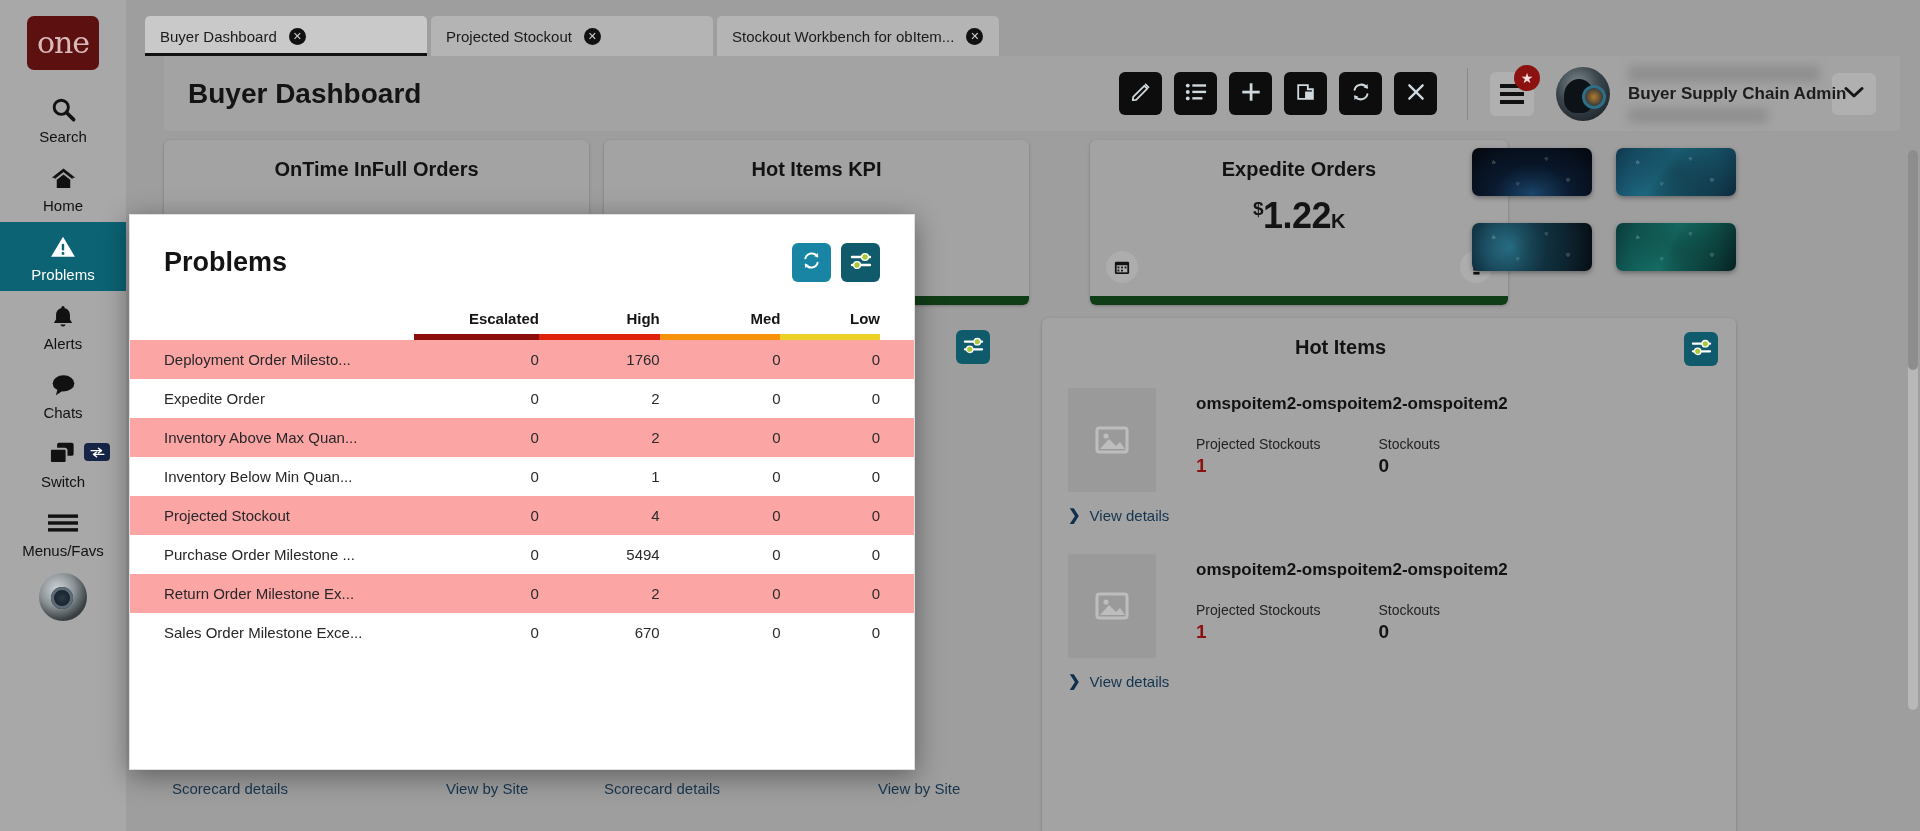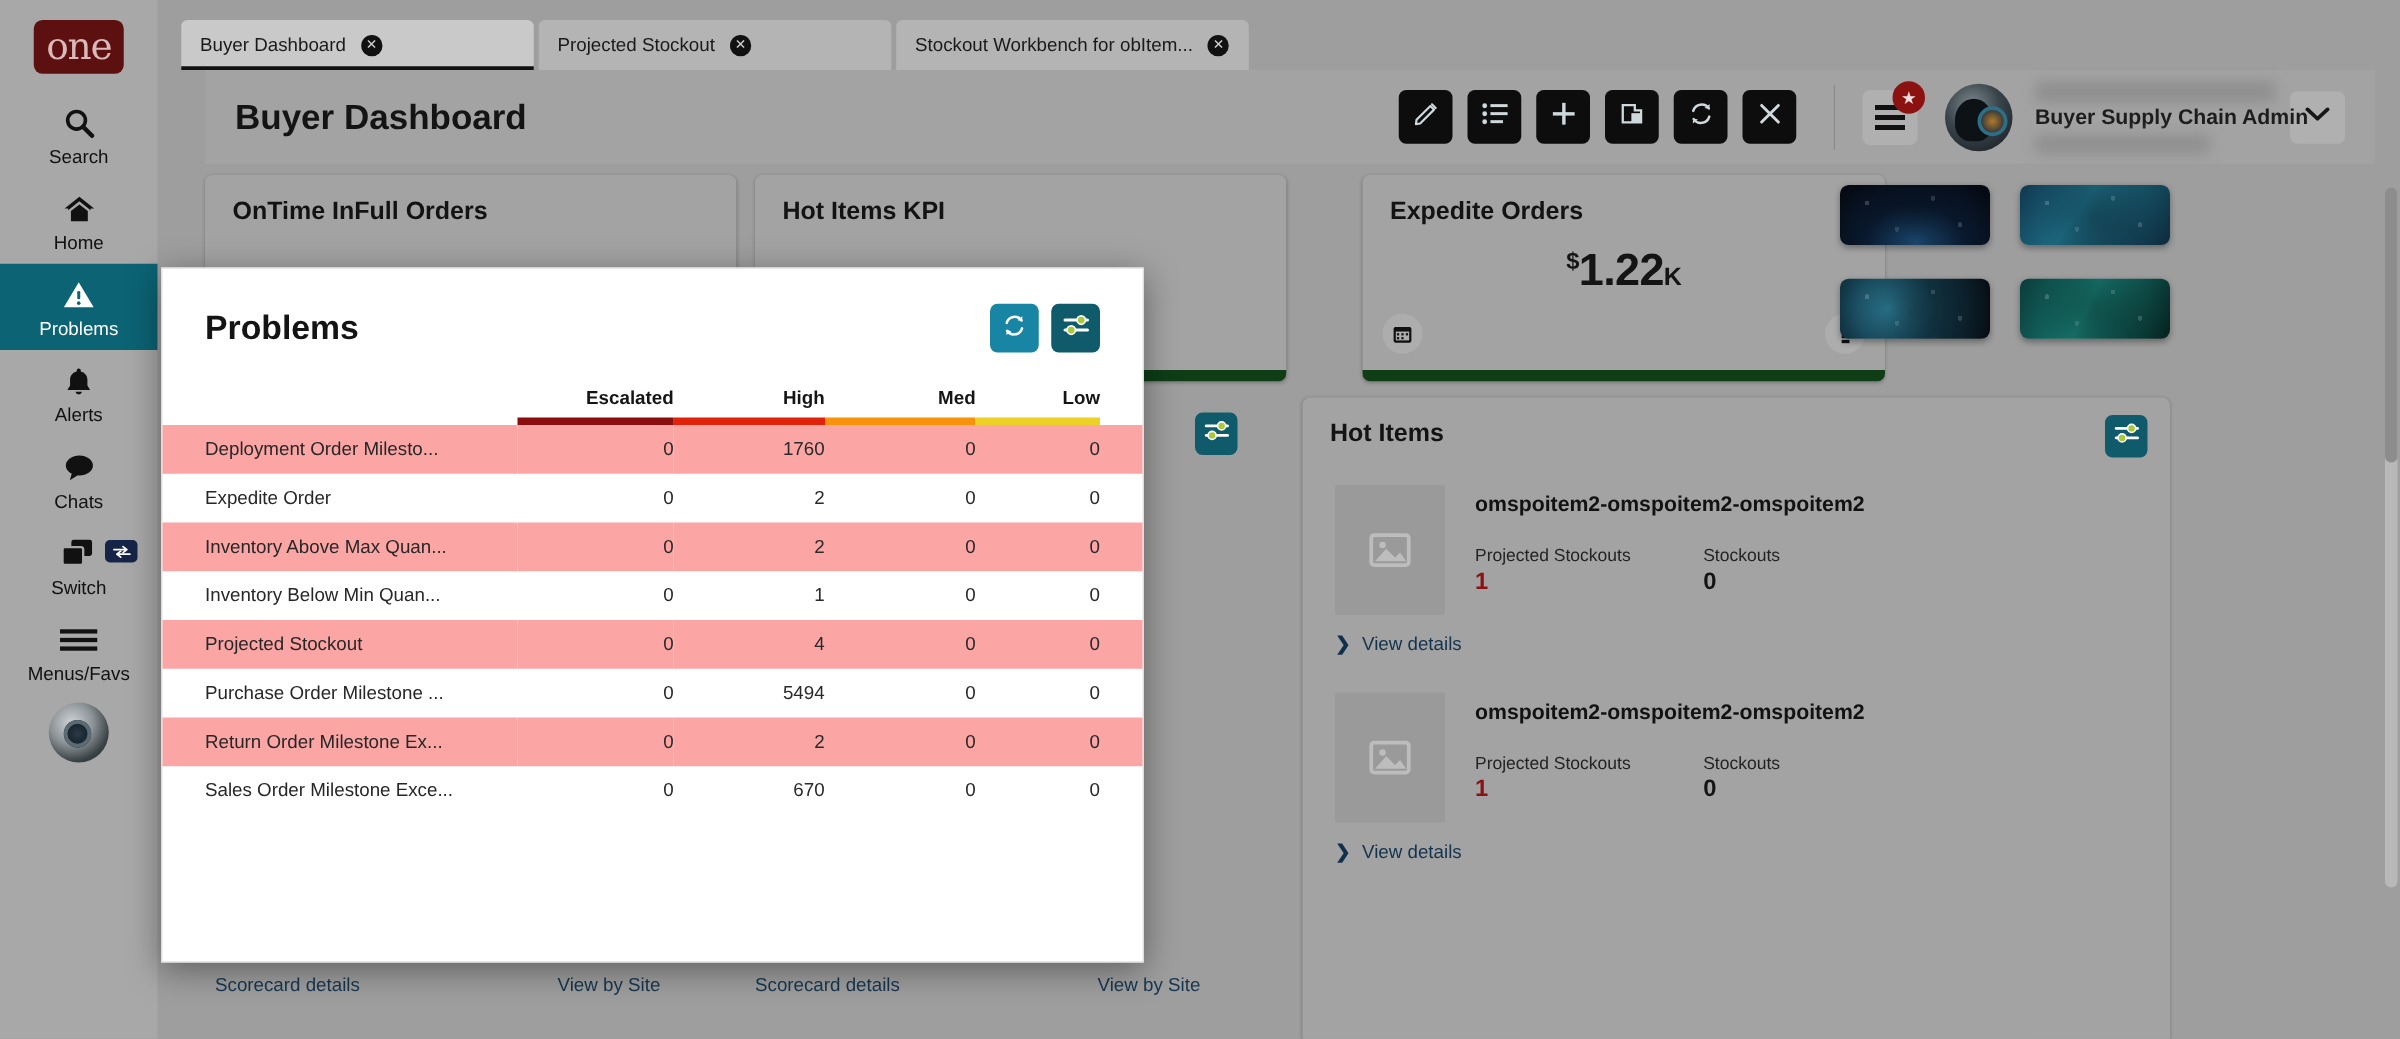--- a/index.html
+++ b/index.html
@@ -12,21 +12,21 @@
   #app { position: relative; width: 1920px; height: 831px; background: #9e9e9e; }
 
   
   .sidebar {
     position: absolute; left: 0; top: 0; width: 126px; height: 831px;
     background: #a8a8a8;
     display: flex; flex-direction: column; align-items: center;
     z-index: 30;
   }
   .logo {
-    width: 72px; height: 43px; margin-top: 16px;
+    width: 72px; height: 54px; margin-top: 16px;
     background: #5d1010; border-radius: 7px;
     display: flex; align-items: center; justify-content: center;
   }
   .logo-text {
     font-size: 30px; color: #d9b9b9; font-family: "DejaVu Serif", serif;
     letter-spacing: -1px; line-height: 1;
   }
   .nav-item {
     width: 126px; padding: 10px 0 8px;
     display: flex; flex-direction: column; align-items: center;
@@ -135,20 +135,21 @@
 
   
   .board { position: absolute; left: 164px; top: 140px; right: 20px; bottom: 10px; }
   .card {
     position: absolute; background: #a3a3a3; border-radius: 6px;
     box-shadow: 0 1px 3px rgba(0,0,0,.25);
   }
   .card-title {
     font-size: 20px; font-weight: bold; color: #131313;
     padding: 18px 22px 0;
+    text-align: center;
   }
   .card-accent { position: absolute; left: 0; right: 0; bottom: 0; height: 9px; border-radius: 0 0 6px 6px; }
 
   .kpi-value {
     text-align: center; font-size: 36px; font-weight: bold; color: #141414;
     margin-top: 14px; letter-spacing: -.5px;
   }
   .kpi-value sup { font-size: 19px; vertical-align: super; }
   .kpi-value .unit { font-size: 20px; }
   .kpi-foot {
@@ -178,21 +179,21 @@
     content:''; position:absolute; inset:0;
     background-image:
       radial-gradient(circle at 18% 30%, rgba(255,255,255,.18) 0 2px, transparent 2px),
       radial-gradient(circle at 62% 22%, rgba(255,255,255,.14) 0 2px, transparent 2px),
       radial-gradient(circle at 80% 66%, rgba(255,255,255,.16) 0 2px, transparent 2px),
       radial-gradient(circle at 38% 74%, rgba(255,255,255,.12) 0 2px, transparent 2px),
       radial-gradient(circle at 50% 50%, rgba(0,0,0,.25) 0%, transparent 70%);
   }
 
   
-  .hi-row { display: flex; gap: 24px; padding: 0 26px; margin-top: 22px; }
+  .hi-row { display: flex; gap: 40px; padding: 0 26px; margin-top: 22px; }
   .hi-thumb {
     width: 88px; height: 104px; background: #9a9a9a; border-radius: 2px;
     display: flex; align-items: center; justify-content: center; flex-shrink: 0;
   }
   .hi-name { font-size: 17px; font-weight: bold; color: #121212; margin-top: 6px; }
   .hi-stats { display: flex; gap: 58px; margin-top: 22px; }
   .hi-stat-label { font-size: 14px; color: #232323; }
   .hi-stat-val { font-size: 19px; font-weight: bold; margin-top: 3px; color: #141414; }
   .hi-stat-val.red { color: #8c1111; }
   .view-details {

